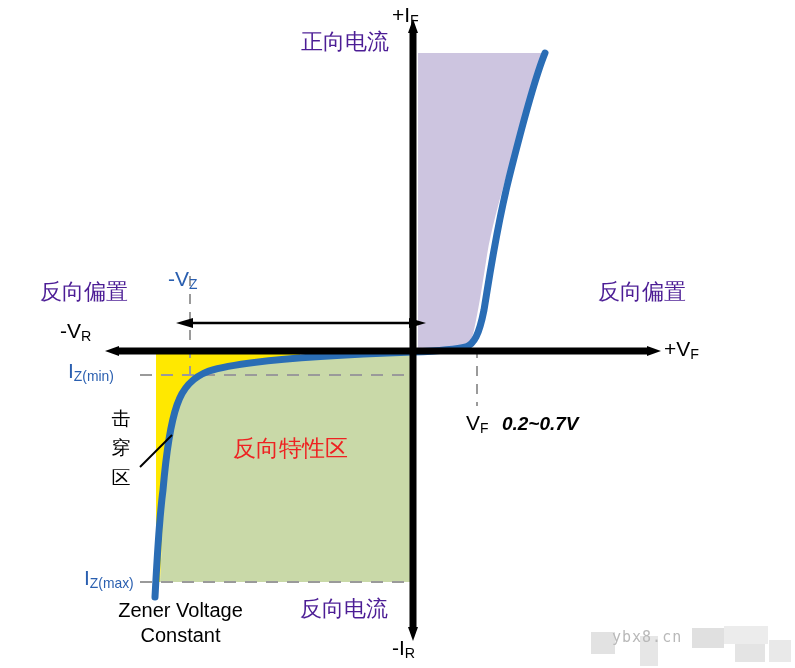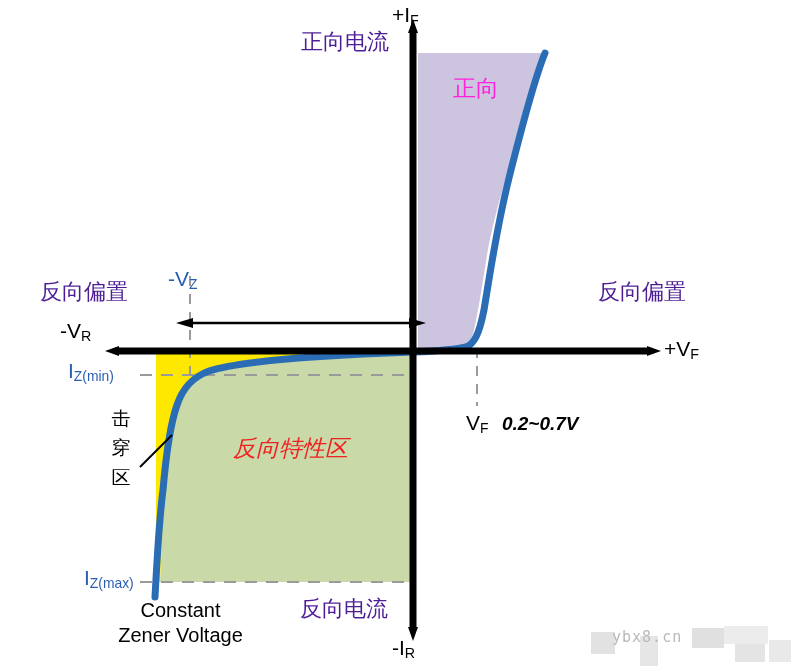--- a/index.html
+++ b/index.html
@@ -185,34 +185,33 @@
 
 <div class="lbl blue-lbl" style="left:68px; top:360px;">
   <span>I</span><sub>Z(min)</sub>
 </div>
 
 <div class="lbl blue-lbl" style="left:68px; top:567px;margin-left:16px;">
   <span>I</span><sub>Z(max)</sub>
 </div>
 
 <div class="lbl magenta-lbl" style="left:424px; top:72px; width:104px;">
-  <div>正向</div>
-</div>
-
-<div class="lbl red-lbl" style="left:233px; top:437px;font-style:italic;">反向特性区</div>
+</div>
+
+<div class="lbl red-lbl" style="left:233px; top:437px;">反向特性区</div>
 
 <div class="lbl vert-lbl" style="left:108px; top:404px; width:26px;">
   <div>击</div>
   <div>穿</div>
   <div>区</div>
 </div>
 
 <div class="lbl eng-lbl" style="left:88px; top:598px; width:185px;">
+  <div>Zener Voltage</div>
   <div>Constant</div>
-  <div>Zener Voltage</div>
 </div>
 
 <div class="lbl" style="left:466px; top:412px;">
   <span class="vf-name"><span>V</span><sub>F</sub></span>
   <span class="vf-val" style="margin-left:9px;">0.2~0.7V</span>
 </div>
 
 <div class="wm-block" style="left:591px; top:632px; width:24px; height:22px; background:#e2e2e2;"></div>
 <div class="wm-block" style="left:640px; top:636px; width:18px; height:30px; background:#e6e6e6;"></div>
 <div class="wm-block" style="left:692px; top:628px; width:32px; height:20px; background:#e0e0e0;"></div>

